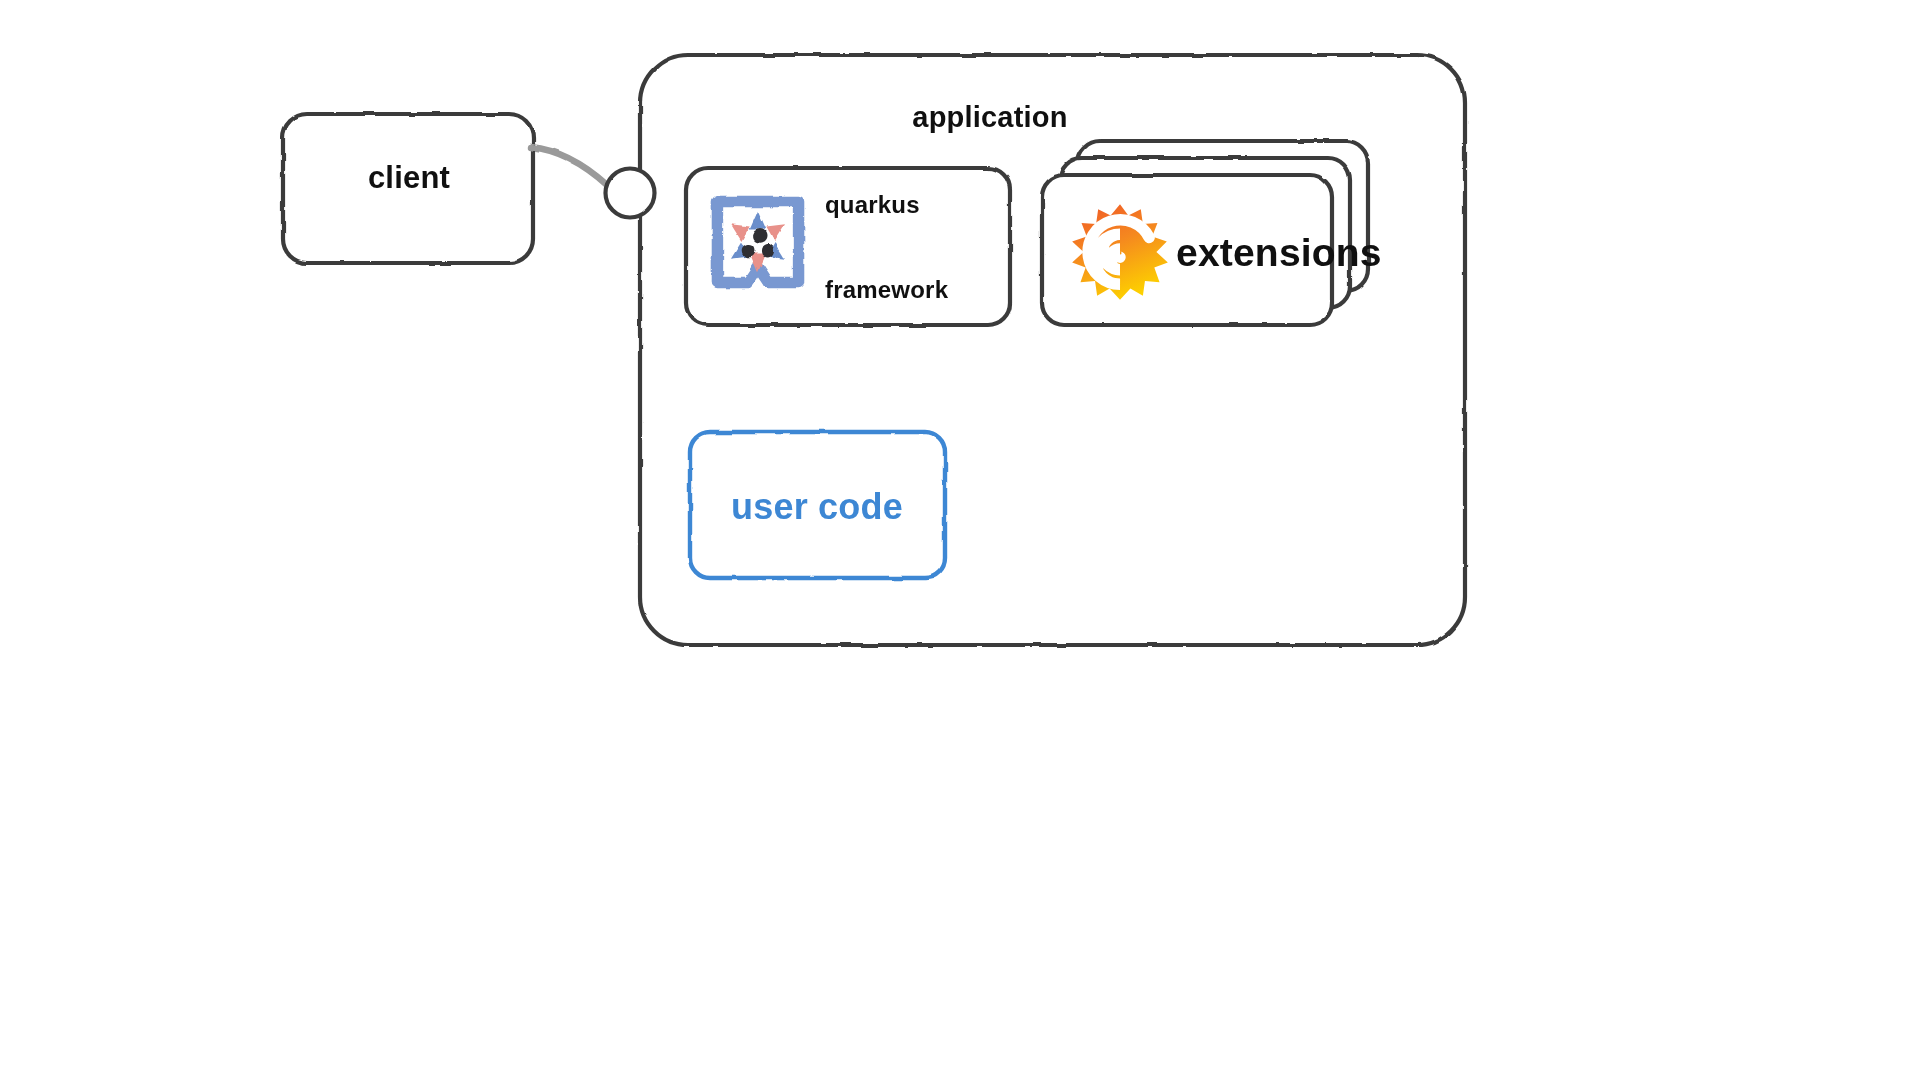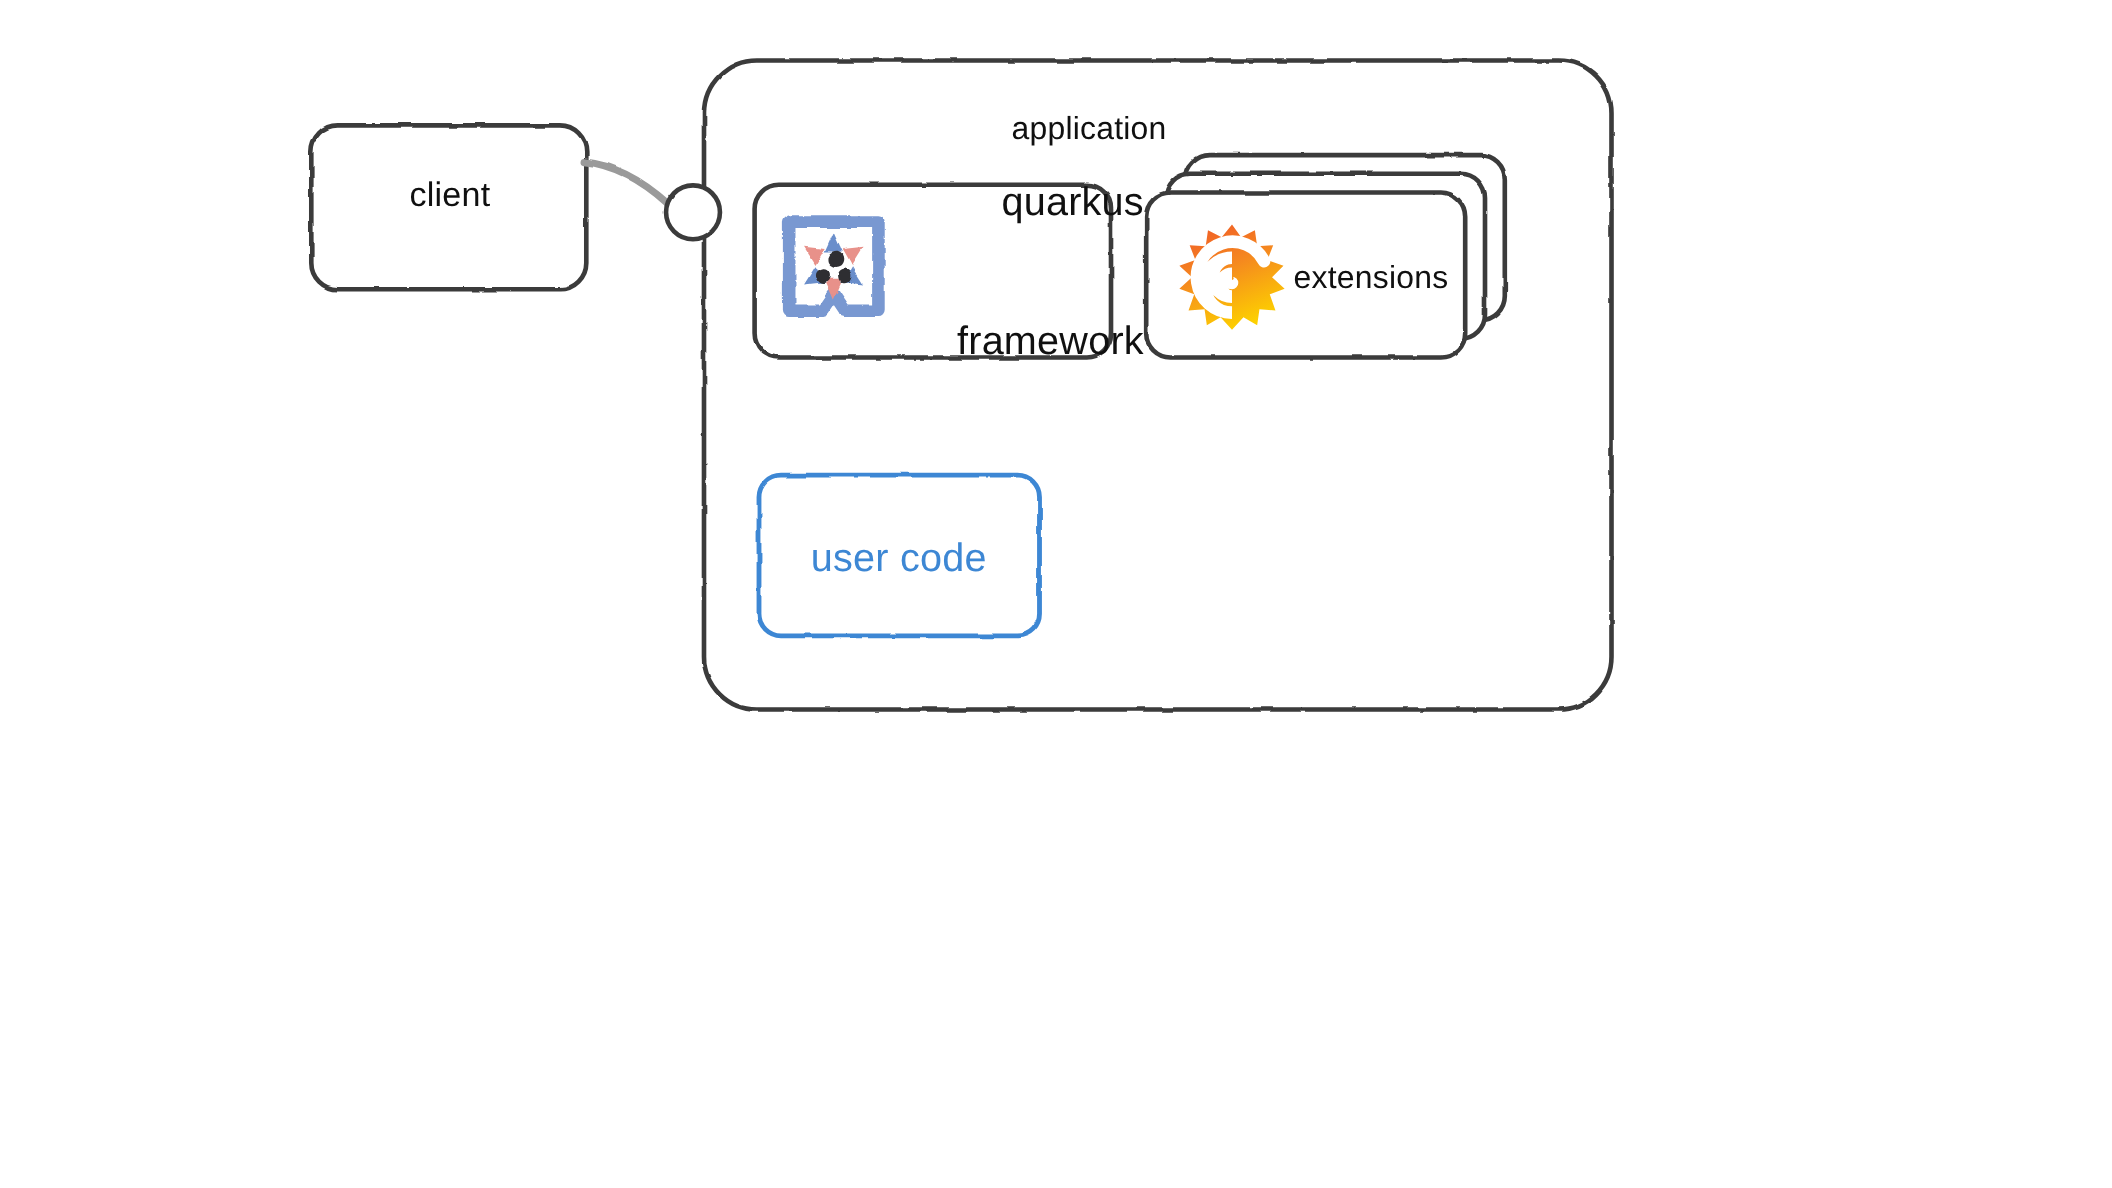--- a/index.html
+++ b/index.html
@@ -31,52 +31,52 @@
     width: 1920px;
     height: 1080px;
     pointer-events: none;
   }
 
   
   .label {
     position: absolute;
     white-space: pre;
     color: #101010;
-    font-weight: 400;
+    font-weight: 700;
     letter-spacing: 0.2px;
     line-height: 1.18;
   }
 
   .label-application {
     left: 990px;
     top: 100px;
     transform: translateX(-50%);
     font-size: 29px;
   }
 
   .label-client {
     left: 409px;
     top: 178px;
     transform: translate(-50%, -50%);
     font-size: 31px;
   }
 
   .label-quarkus {
-    left: 870px;
+    left: 825px;
     top: 247px;
     transform: translateY(-50%);
-    font-size: 36px;
-    text-align: right;
+    font-size: 24px;
+    text-align: left;
   }
 
   .label-extensions {
     left: 1176px;
     top: 253px;
     transform: translateY(-50%);
-    font-size: 29px;
+    font-size: 39px;
   }
 
   .label-usercode {
     left: 817px;
     top: 507px;
     transform: translate(-50%, -50%);
     font-size: 36px;
     color: #3d87d4;
   }
 

